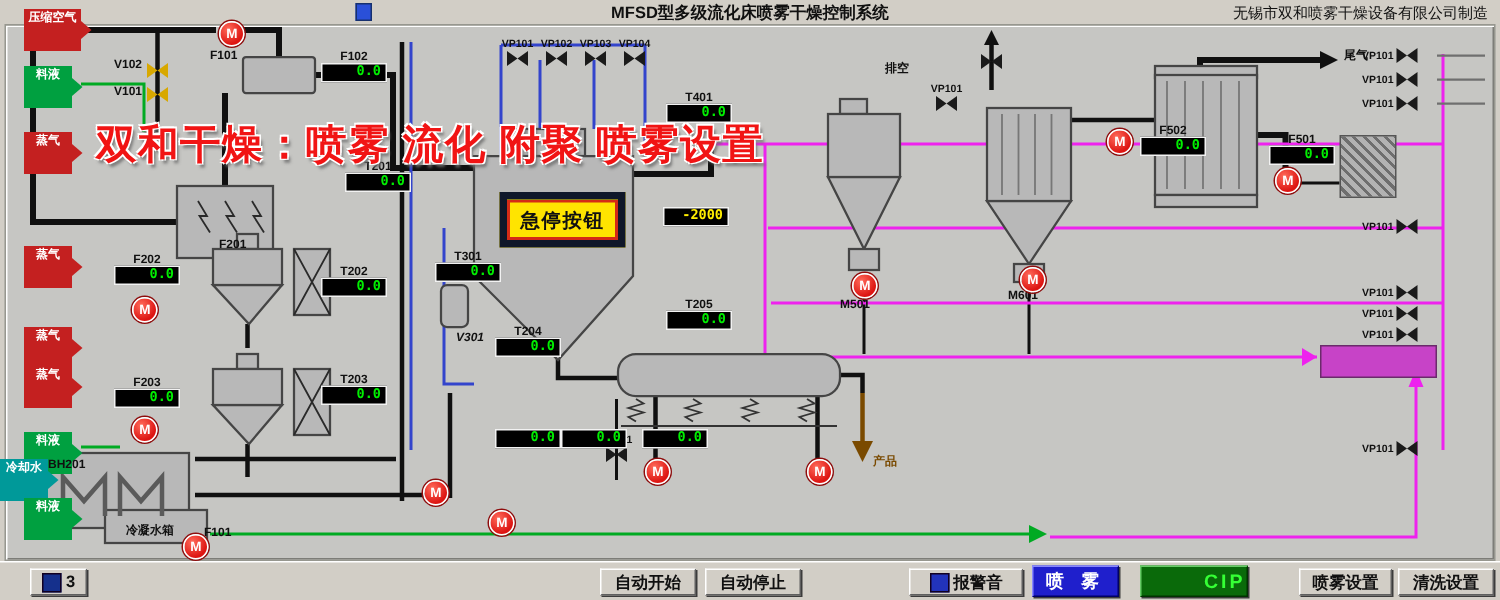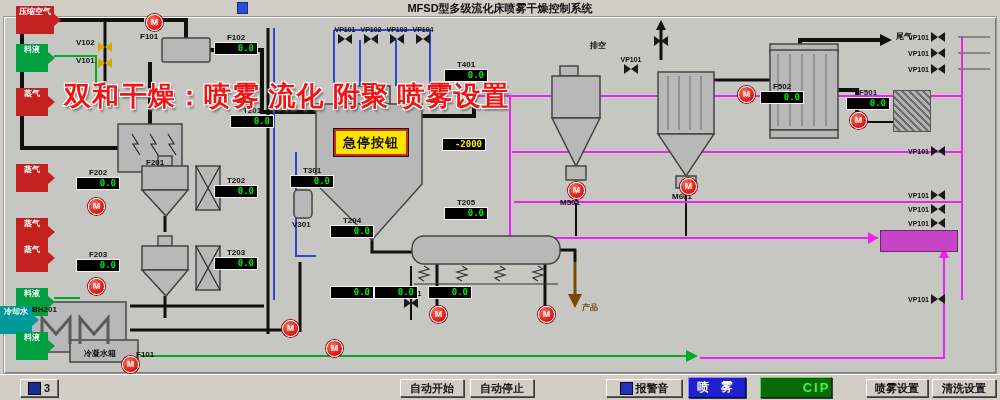--- a/index.html
+++ b/index.html
@@ -21,21 +21,21 @@
   svg.pipes{position:absolute;left:0;top:0;pointer-events:none;}
   #dyn{position:absolute;left:0;top:0;width:1000px;height:400px;}
 
   
   .watermark{position:absolute;left:64px;top:78px;z-index:60;white-space:nowrap;
      font-size:27px;font-weight:bold;letter-spacing:1px;color:#f11414;pointer-events:none;
      text-shadow:-1px -1px 0 #fff,1px -1px 0 #fff,-1px 1px 0 #fff,1px 1px 0 #fff,2px 3px 2px rgba(110,110,110,.85);}
 
   
   .estop{position:absolute;left:333px;top:128px;width:74px;height:27px;z-index:30;
-     background:#ffe400;border:1px solid #0f172a;box-shadow:inset 0 0 0 2px #d42b16;
+     background:#ffe400;border:5px solid #0f172a;box-shadow:inset 0 0 0 2px #d42b16;
      color:#111;font-size:13px;font-weight:bold;display:flex;align-items:center;
      justify-content:center;cursor:pointer;letter-spacing:1px;}
 
   .hatchbox{position:absolute;left:893px;top:90px;width:36px;height:40px;z-index:7;
      border:1px solid #555;background:repeating-linear-gradient(45deg,#b2b2b2 0 3px,#6e6e6e 3px 5px);}
   .purplebox{position:absolute;left:880px;top:230px;width:76px;height:20px;z-index:7;
      background:#c743c7;border:1px solid #6b2a6b;}
 
   
   .readout{position:absolute;z-index:9;}
@@ -78,20 +78,21 @@
        border-color:#8888ff #000066 #000066 #8888ff;}
   .btn.cip{top:2px;height:21px;background:#0a6a0a;color:#35ff35;font-size:13px;letter-spacing:2px;
        border-color:#66cc66 #003300 #003300 #66cc66;}
 </style>
 </head>
 <body>
 
 <div class="titlebar">
   <span class="app-icon"></span>
   <div class="title">MFSD型多级流化床喷雾干燥控制系统</div>
+  <div class="manufacturer">无锡市双和喷雾干燥设备有限公司制造</div>
 </div>
 
 <div class="frame"></div>
 
 <svg class="pipes" width="1000" height="400" viewBox="0 0 1000 400">
 
   <g stroke="#101010" stroke-width="4" fill="none">
     <path d="M55,20 H144"></path>
       <path d="M158,20 H186 V38"></path>
     <path d="M210,50 H262 V112 H316"></path>
@@ -411,21 +412,21 @@
     <div class="dlabel" style="left: 140px; top: 32px;">F101</div>
     <div class="dlabel" style="left: 146px; top: 158px;">F201</div>
     <div class="dlabel" style="left: 590px; top: 40px;">排空</div>
     <div class="dlabel" style="left: 896px; top: 31px;">尾气</div>
     <div class="dlabel" style="left: 582px; top: 302px; color: rgb(122, 74, 0);">产品</div>
     <div class="dlabel" style="left: 560px; top: 198px;">M501</div>
     <div class="dlabel" style="left: 672px; top: 192px;">M601</div>
     <div class="dlabel" style="left: 32px; top: 305px;">BH201</div>
     <div class="dlabel" style="left: 84px; top: 348px;">冷凝水箱</div>
     <div class="dlabel" style="left: 136px; top: 350px;">F101</div>
-    <div class="dlabel" style="left: 292px; top: 220px;">V301</div>
+    <div class="dlabel" style="left: 304px; top: 220px; font-style: italic;">V301</div>
     <div class="flow" style="left: 16px; top: 14px;">
       <div class="fbody" style="background: rgb(196, 32, 32);">压缩空气</div>
       <div class="fhead" style="border-left-color: rgb(196, 32, 32);"></div>
     </div>
     <div class="flow" style="left: 16px; top: 52px;">
       <div class="fbody" style="background: rgb(0, 160, 64);">料液</div>
       <div class="fhead" style="border-left-color: rgb(0, 160, 64);"></div>
     </div>
     <div class="flow" style="left: 16px; top: 96px;">
       <div class="fbody" style="background: rgb(196, 32, 32);">蒸气</div>

